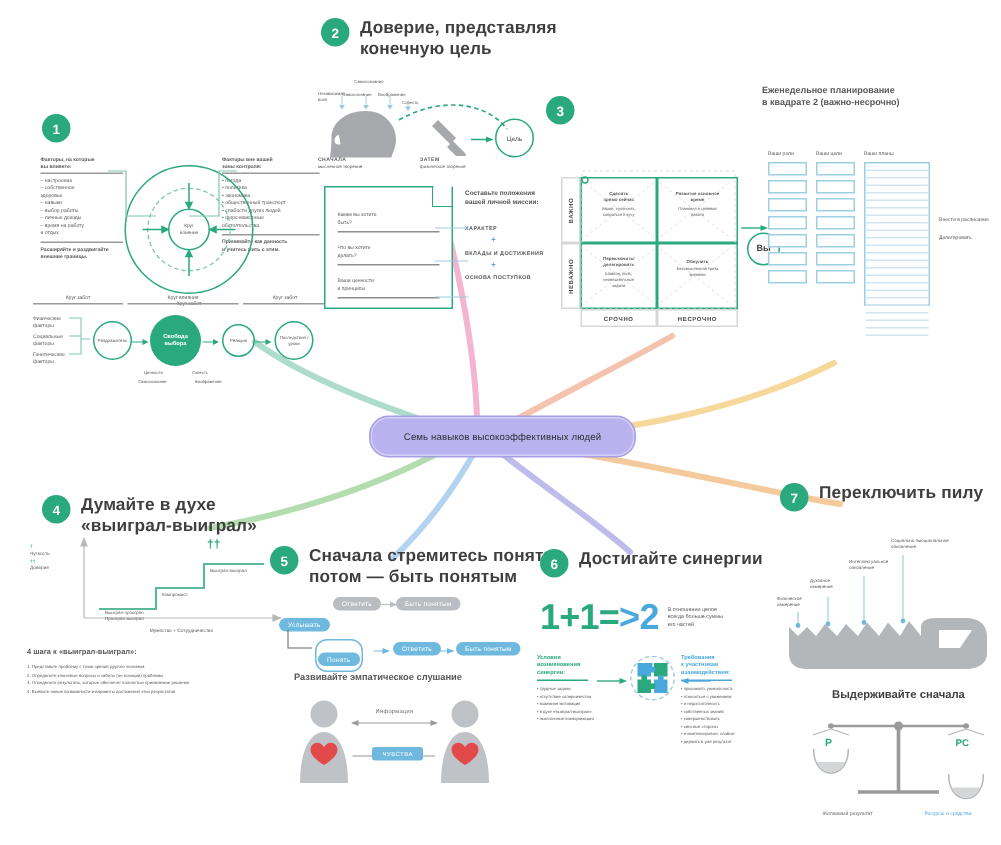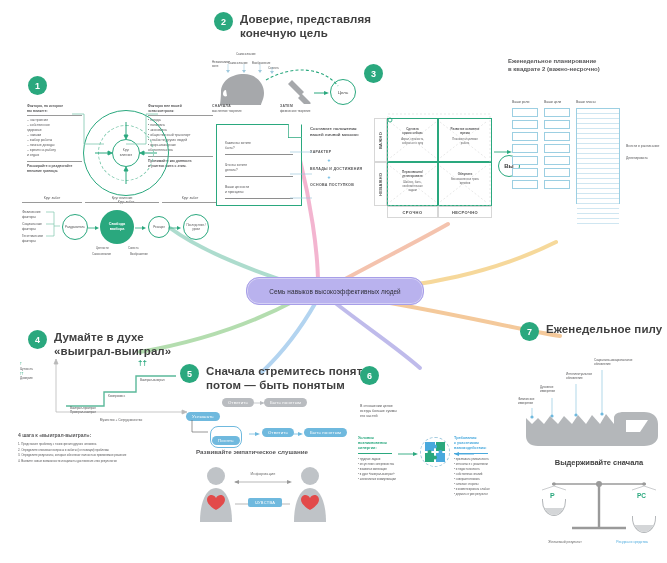--- a/index.html
+++ b/index.html
@@ -650,25 +650,29 @@
       <polygon points="102,20 97,18 97,22" fill="#9a9a9a"></polygon>
       <polygon points="44,20 49,18 49,22" fill="#9a9a9a"></polygon>
     </svg>
     <div class="info-cap abs ctr" style="left:48px;top:10px;width:50px;">Информация</div>
     <div class="feel-box abs" style="left:58px;top:36px;">ЧУВСТВА</div>
   </div>
 
   <div class="abs" style="left:360px;top:366px;">
     <div class="habit-head">
       <div class="num-badge">6</div>
+      <div class="habit-title">Достигайте синергии</div>
     </div>
   </div>
 
   <div class="abs" style="left:360px;top:398px;width:160px;">
     <div style="display:flex;align-items:flex-start;gap:6px;">
+      <div class="eq">
+        <span class="g">1+1=</span><span class="b">&gt;2</span>
+      </div>
       <div class="tiny" style="font-size:3.6px;white-space:pre-line;padding-top:6px;">В отношении целое
 всегда больше суммы
 его частей</div>
     </div>
   </div>
 
   <div class="abs" style="left:358px;top:436px;width:60px;">
     <div class="tiny bold teal" style="font-size:3.8px;white-space:pre-line;line-height:1.3;">Условия
 возникновения
 синергии:</div>
@@ -718,21 +722,21 @@
       <div>• совершенствовать</div>
       <div>• сильные стороны</div>
       <div>• и компенсировать слабые</div>
       <div>• держать в уме результат</div>
     </div>
   </div>
 
   <div class="abs" style="left:520px;top:322px;">
     <div class="habit-head">
       <div class="num-badge">7</div>
-      <div class="habit-title">Еженедельное пилу</div>
+      <div class="habit-title">Переключить пилу</div>
     </div>
   </div>
 
   <div class="abs" style="left:518px;top:356px;width:146px;height:90px;">
     <div class="tiny abs" style="left:0;top:42px;font-size:3px;white-space:pre-line;line-height:1.3;">Физическое
 измерение</div>
     <div class="tiny abs" style="left:22px;top:30px;font-size:3px;white-space:pre-line;line-height:1.3;">Духовное
 измерение</div>
     <div class="tiny abs" style="left:48px;top:17px;font-size:3px;white-space:pre-line;line-height:1.3;">Интеллектуальное
 обновление</div>

